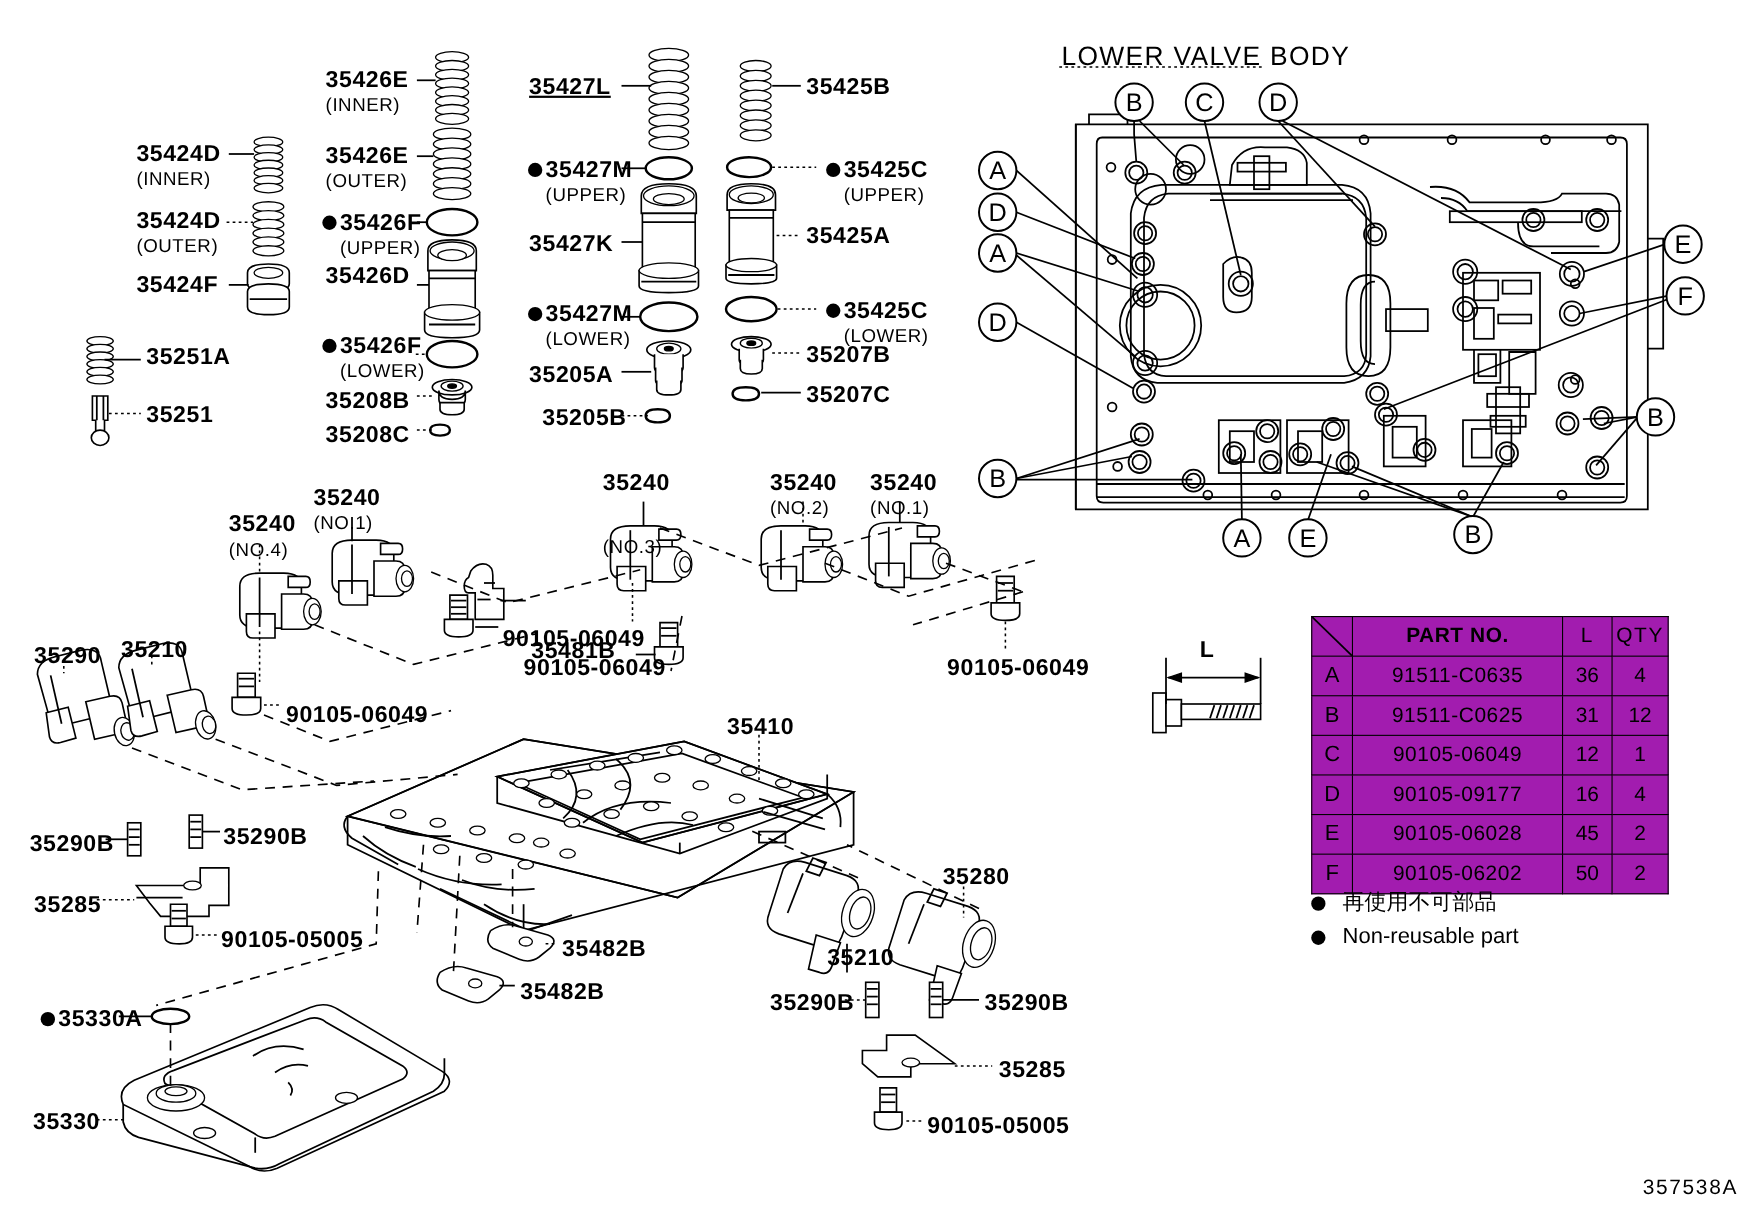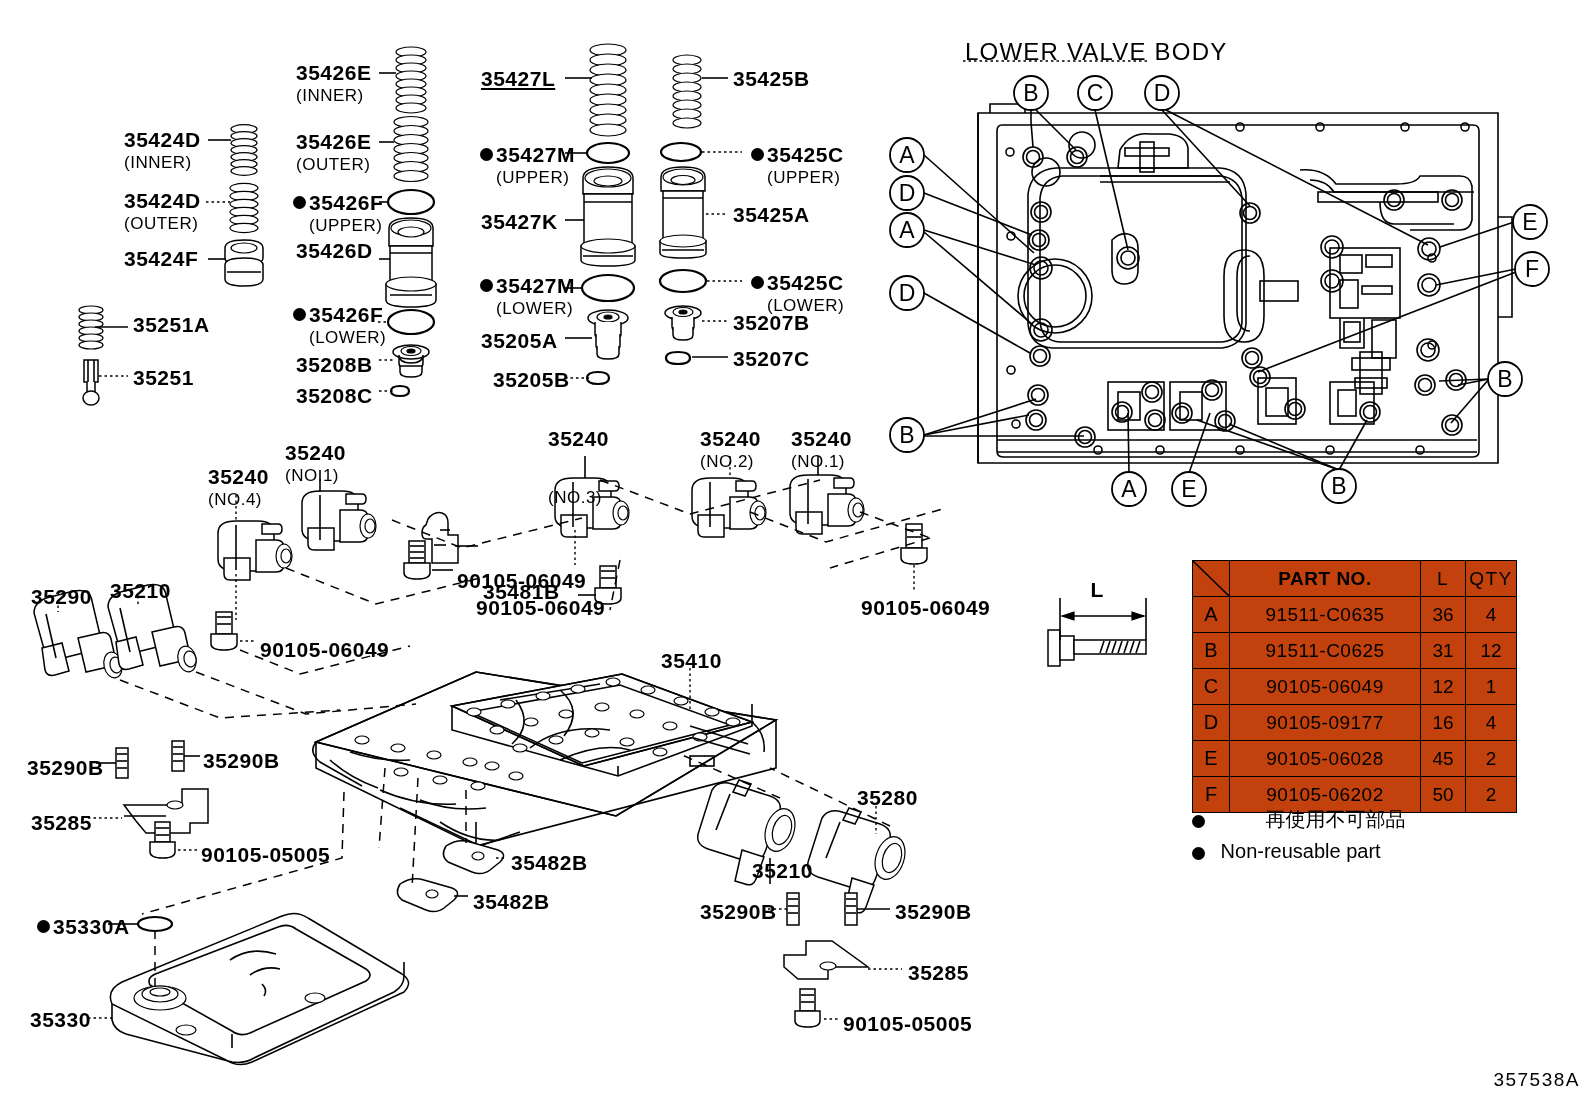--- a/index.html
+++ b/index.html
@@ -14,30 +14,30 @@
   svg{position:absolute;left:0;top:0;overflow:visible;}
   .ln{stroke:#000;stroke-width:1.6;fill:none;}
   .lnd{stroke:#000;stroke-width:1.4;fill:none;stroke-dasharray:2.5 3;}
   .lndash{stroke:#000;stroke-width:1.5;fill:none;stroke-dasharray:9 7;}
   .th{stroke:#000;stroke-width:2.2;fill:none;}
   .pw{stroke:#000;stroke-width:1.5;fill:#fff;}
   .pk{stroke:#000;stroke-width:1.2;fill:#fff;}
   .pf{stroke:#000;stroke-width:1.2;fill:#000;}
   .tx{font-family:"Liberation Sans",sans-serif;font-weight:bold;font-size:21px;}
   
-  #ptable{position:absolute;left:1192px;top:560px;border-collapse:collapse;background:#c2410c;}
+  #ptable{position:absolute;left:1192px;top:560px;border-collapse:collapse;background:#a21caf;}
   #ptable td,#ptable th{border:1.6px solid #000;font-family:"Liberation Sans",sans-serif;
        font-size:19px;font-weight:normal;text-align:center;padding:0;height:35px;}
   #ptable .hd{font-weight:bold;font-size:19px;letter-spacing:1.5px;}
   #ptable .ky{width:36px;font-weight:normal;font-size:20px;}
   #ptable .pn{width:190px;letter-spacing:.5px;}
   #ptable .ll{width:44px;font-weight:normal;font-size:19px;}
   #ptable .qq{width:50px;font-weight:normal;font-size:19px;}
   .note{position:absolute;font-size:20px;font-family:"Liberation Sans",sans-serif;white-space:nowrap;}
-  .noteJ{font-family:Liberation Mono, monospace;font-size:20px;margin-left:45px;}
+  .noteJ{font-family:Liberation Mono, monospace;font-size:20px;}
   #drawno{position:absolute;right:12px;bottom:8px;font-size:19px;letter-spacing:1.5px;
           font-family:"Liberation Sans",sans-serif;}
   #vbtitle{position:absolute;font-size:24px;letter-spacing:1.2px;
            font-family:"Liberation Sans",sans-serif;}
 </style>
 </head>
 <body>
 
 <div id="stage">
 

